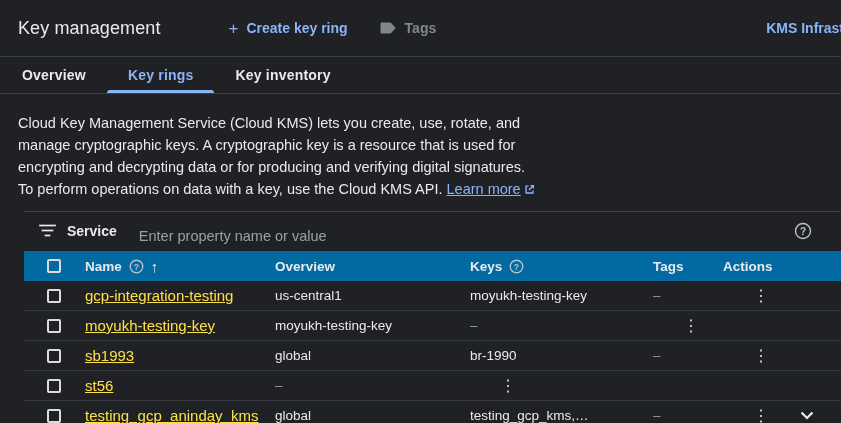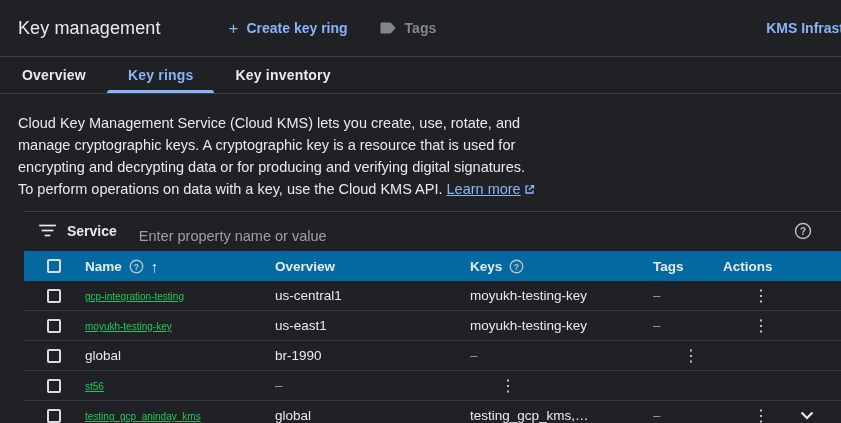--- a/index.html
+++ b/index.html
@@ -72,21 +72,21 @@
   .trow { height:30px; border-bottom:1px solid #34373b; }
   .cb-cell { padding-left:23px; display:flex; align-items:center; }
   .checkbox {
     width:14px; height:14px; border:2px solid #dadce0; border-radius:2px;
     background:transparent; display:inline-block; cursor:pointer;
   }
   .th { font-size:13.5px; font-weight:bold; color:#e8eaed; display:flex; align-items:center; gap:7px; }
   .sort-arrow { font-size:15px; font-weight:bold; color:#e8eaed; cursor:pointer; }
   .cell { font-size:13.5px; color:#e8eaed; white-space:nowrap; overflow:hidden; text-overflow:ellipsis; }
   .name-cell a {
-    color:#22c55e; text-decoration:underline; font-size:10px; cursor:pointer;
+    color:#fde047; text-decoration:underline; font-size:15px; cursor:pointer;
   }
   .tags-cell { color:#9aa0a6; }
   .actions-cell { display:flex; align-items:center; height:100%; }
   .kebab {
     margin-left:26px; background:none; border:none; color:#dadce0;
     font-size:16px; line-height:1; cursor:pointer; letter-spacing:0; padding:0 4px;
     font-family:inherit;
   }
   .chevron-btn { margin-left:auto; margin-right:27px; background:none; border:none; display:flex; cursor:pointer; padding:0; }
   .hidden { visibility:hidden; }
@@ -204,36 +204,38 @@
     </div>
   </div>
 
   <div class="trow">
     <div class="cb-cell">
       <span class="checkbox"></span>
     </div>
     <div class="cell name-cell">
       <a>moyukh-testing-key</a>
     </div>
-    <div class="cell">us-east1</div>
     <div class="cell">moyukh-testing-key</div>
     <div class="cell tags-cell">–</div>
     <div class="actions-cell">
       <button class="kebab">⋮</button>
       <button class="chevron-btn hidden">
         <svg width="14" height="9" viewBox="0 0 14 9">
               <path d="M1.5 1.5 L7 7 L12.5 1.5" fill="none" stroke="#e8eaed" stroke-width="2.2"></path>
             </svg>
       </button>
     </div>
   </div>
 
   <div class="trow">
     <div class="cb-cell">
       <span class="checkbox"></span>
+    </div>
+    <div class="cell name-cell">
+      <a>sb1993</a>
     </div>
     <div class="cell">global</div>
     <div class="cell">br-1990</div>
     <div class="cell tags-cell">–</div>
     <div class="actions-cell">
       <button class="kebab">⋮</button>
       <button class="chevron-btn hidden">
         <svg width="14" height="9" viewBox="0 0 14 9">
               <path d="M1.5 1.5 L7 7 L12.5 1.5" fill="none" stroke="#e8eaed" stroke-width="2.2"></path>
             </svg>

